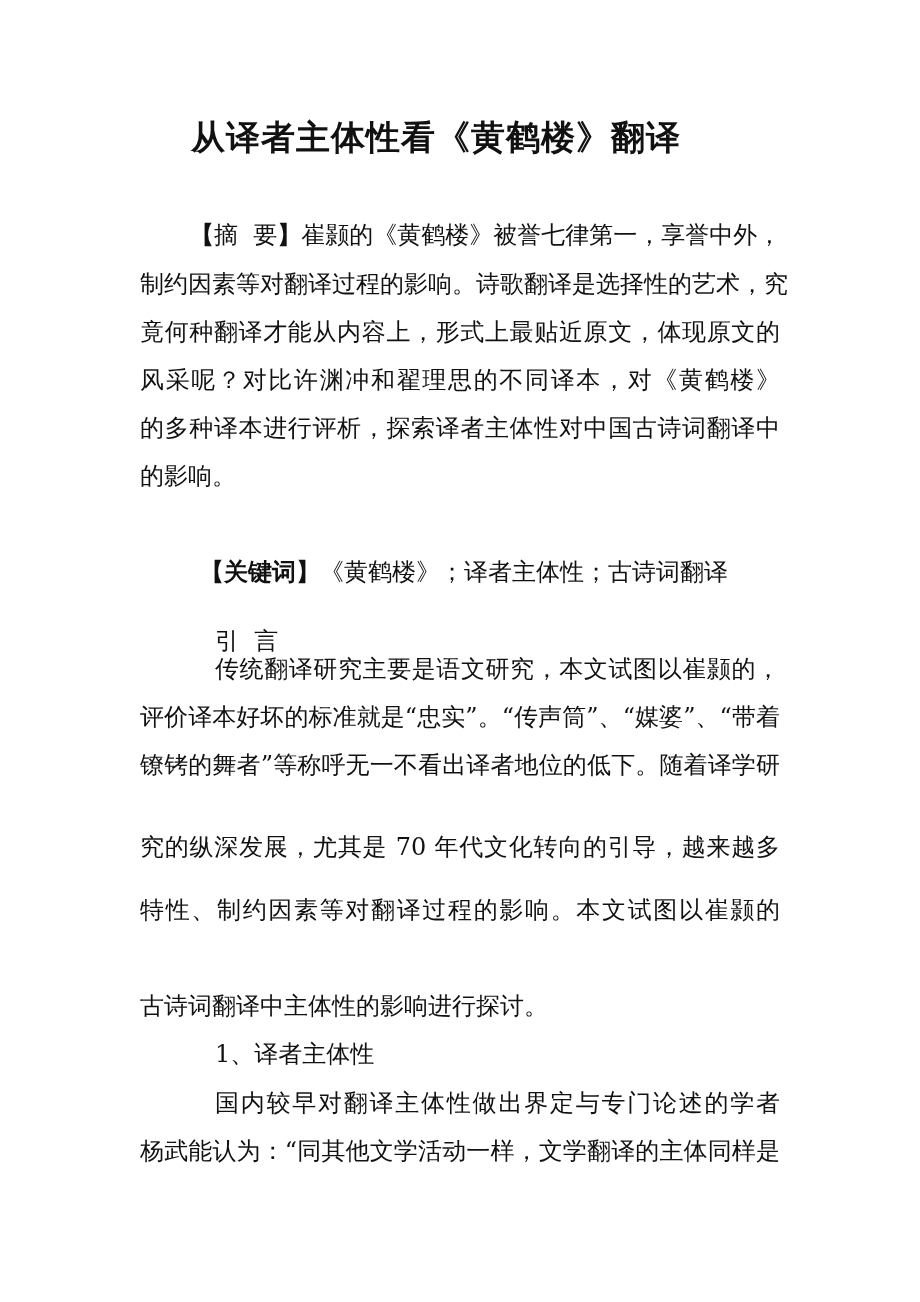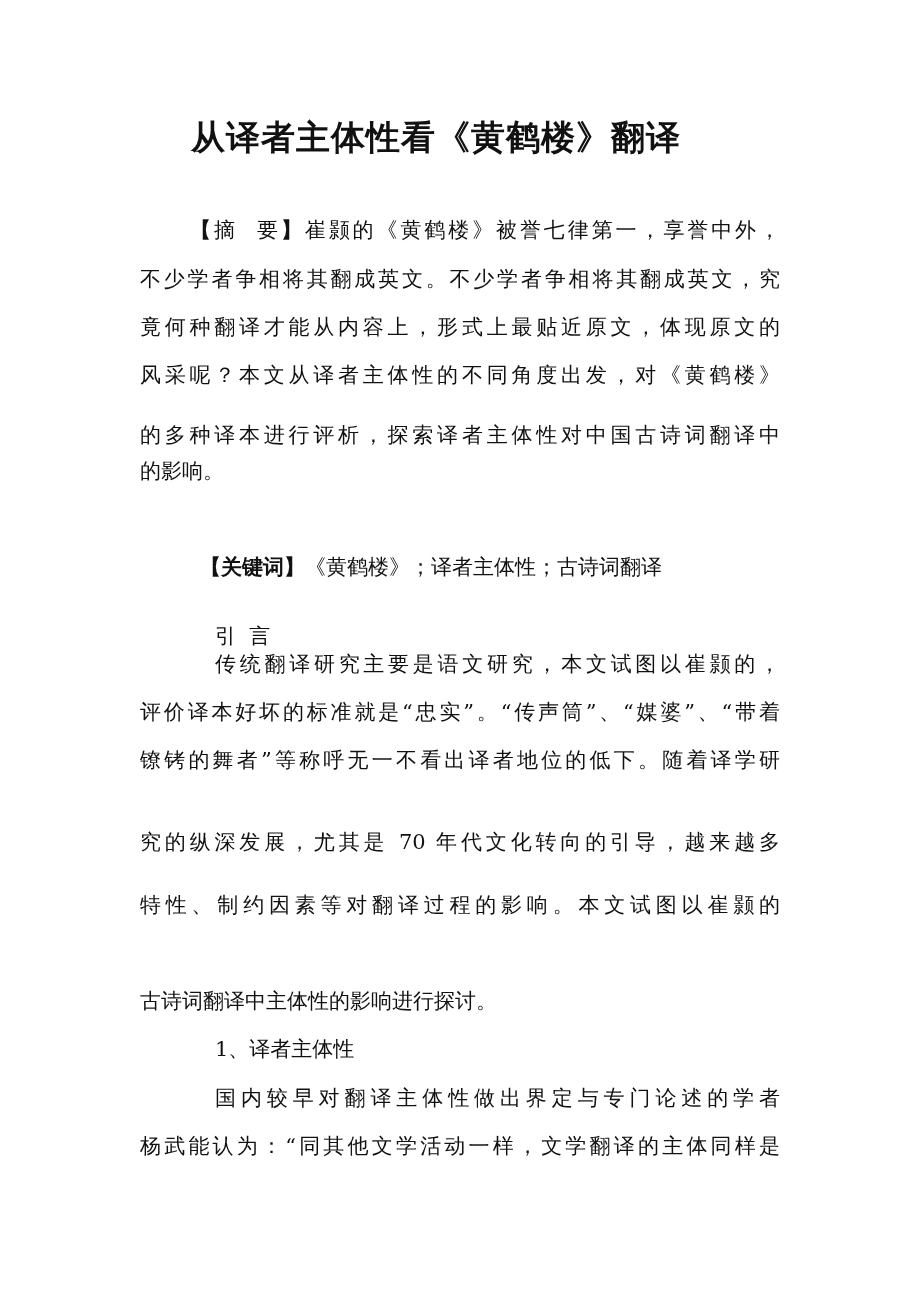--- a/index.html
+++ b/index.html
@@ -2,39 +2,39 @@
 <html><head>
 <meta charset="utf-8">
 <style>
   html, body { margin: 0; padding: 0; background: #ffffff; }
   body { width: 920px; height: 1302px; position: relative; overflow: hidden;
          font-family: "DejaVu Serif", "Liberation Serif", serif; color: #111; }
   .page { position: absolute; left: 0; top: 0; width: 920px; height: 1302px; background: #fff; }
   .title { position: absolute; left: 0; width: 872px; top: 112px; text-align: center;
            font-family: "DejaVu Sans", "Liberation Sans", sans-serif; font-weight: bold;
            font-size: 34px; line-height: 50px; letter-spacing: 1px; }
-  .line { position: absolute; left: 140px; width: 640px; font-size: 21px; line-height: 26px;
+  .line { position: absolute; left: 140px; width: 640px; font-size: 24px; line-height: 36px;
           white-space: nowrap; text-align: justify; text-align-last: justify; }
   .line.last { text-align-last: left; }
   .line.indent { left: 190px; width: 590px; }
   .line.indent2 { left: 215px; width: 565px; }
   .bracket { font-weight: bold; }
 </style>
 </head>
 <body>
 
 <div class="page">
 
   <div class="title">从译者主体性看《黄鹤楼》翻译</div>
 
   <div class="line indent" style="top:217px;"><span class="bracket">【</span><span style="white-space:pre;">摘  要</span><span class="bracket">】</span><span>崔颢的《黄鹤楼》被誉七律第一，享誉中外，</span></div>
-  <div class="line" style="top:266px;">不少学者争相将其翻成英文。不少学者争相将其翻成英文，究</div>
+  <div class="line" style="top:266px;">制约因素等对翻译过程的影响。诗歌翻译是选择性的艺术，究</div>
   <div class="line" style="top:314px;">竟何种翻译才能从内容上，形式上最贴近原文，体现原文的</div>
-  <div class="line" style="top:362px;">风采呢？本文从译者主体性的不同角度出发，对《黄鹤楼》</div>
-  <div class="line" style="top:410px;margin-top:12px;">的多种译本进行评析，探索译者主体性对中国古诗词翻译中</div>
+  <div class="line" style="top:362px;">风采呢？对比许渊冲和翟理思的不同译本，对《黄鹤楼》</div>
+  <div class="line" style="top:410px;">的多种译本进行评析，探索译者主体性对中国古诗词翻译中</div>
   <div class="line last" style="top:458px;">的影响。</div>
 
   <div class="line last indent" style="top:554px; left:200px; width:580px;"><span class="bracket">【关键词】</span><span>《黄鹤楼》；译者主体性；古诗词翻译</span></div>
 
   <div class="line last indent2" style="top:623px; white-space:pre;">引  言</div>
 
   <div class="line indent2" style="top:651px;">传统翻译研究主要是语文研究，本文试图以崔颢的，</div>
   <div class="line" style="top:699px;">评价译本好坏的标准就是“忠实”。“传声筒”、“媒婆”、“带着</div>
   <div class="line" style="top:747px;">镣铐的舞者”等称呼无一不看出译者地位的低下。随着译学研</div>
   <div class="line" style="top:829px;">究的纵深发展，尤其是 70 年代文化转向的引导，越来越多</div>

